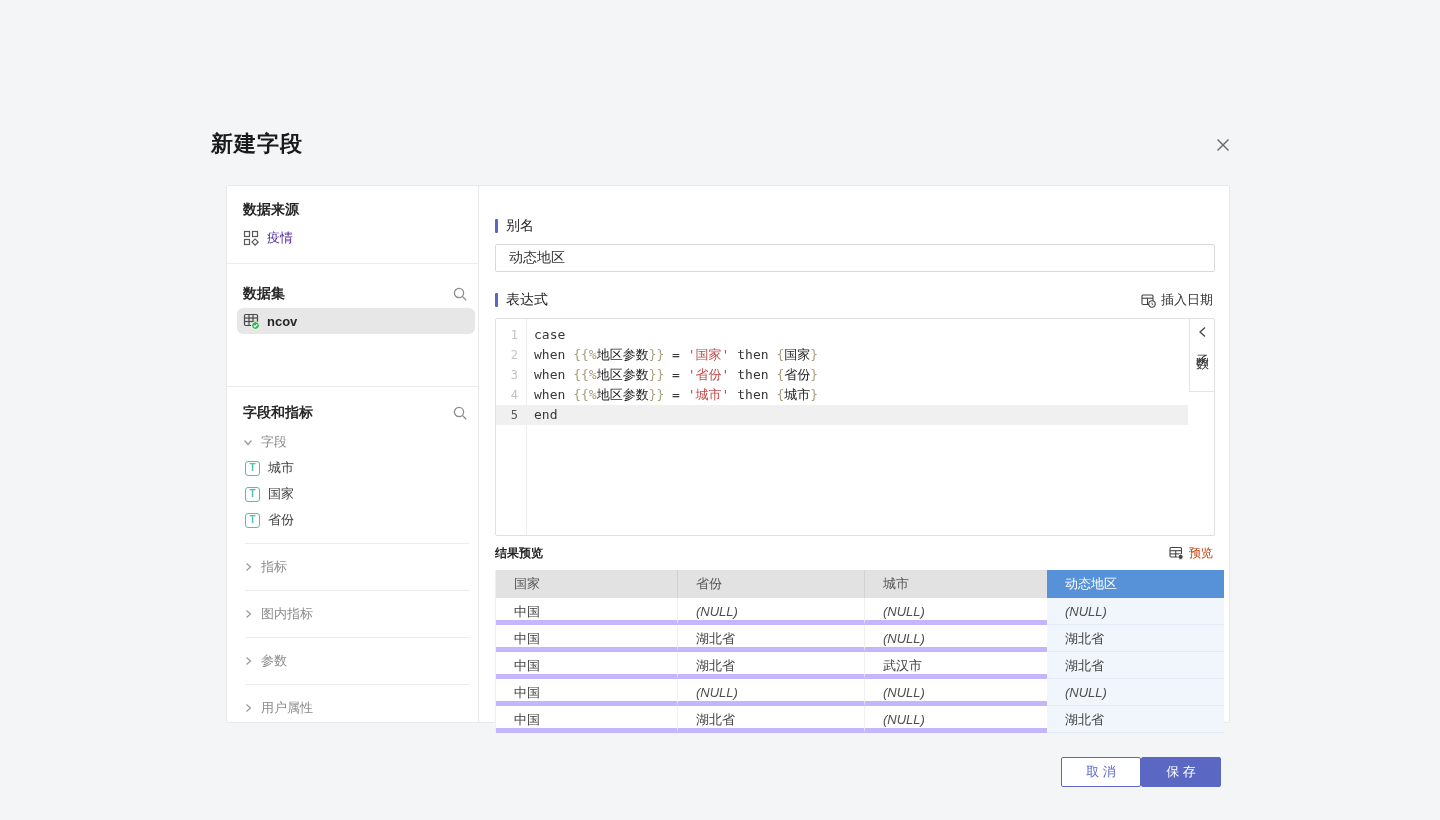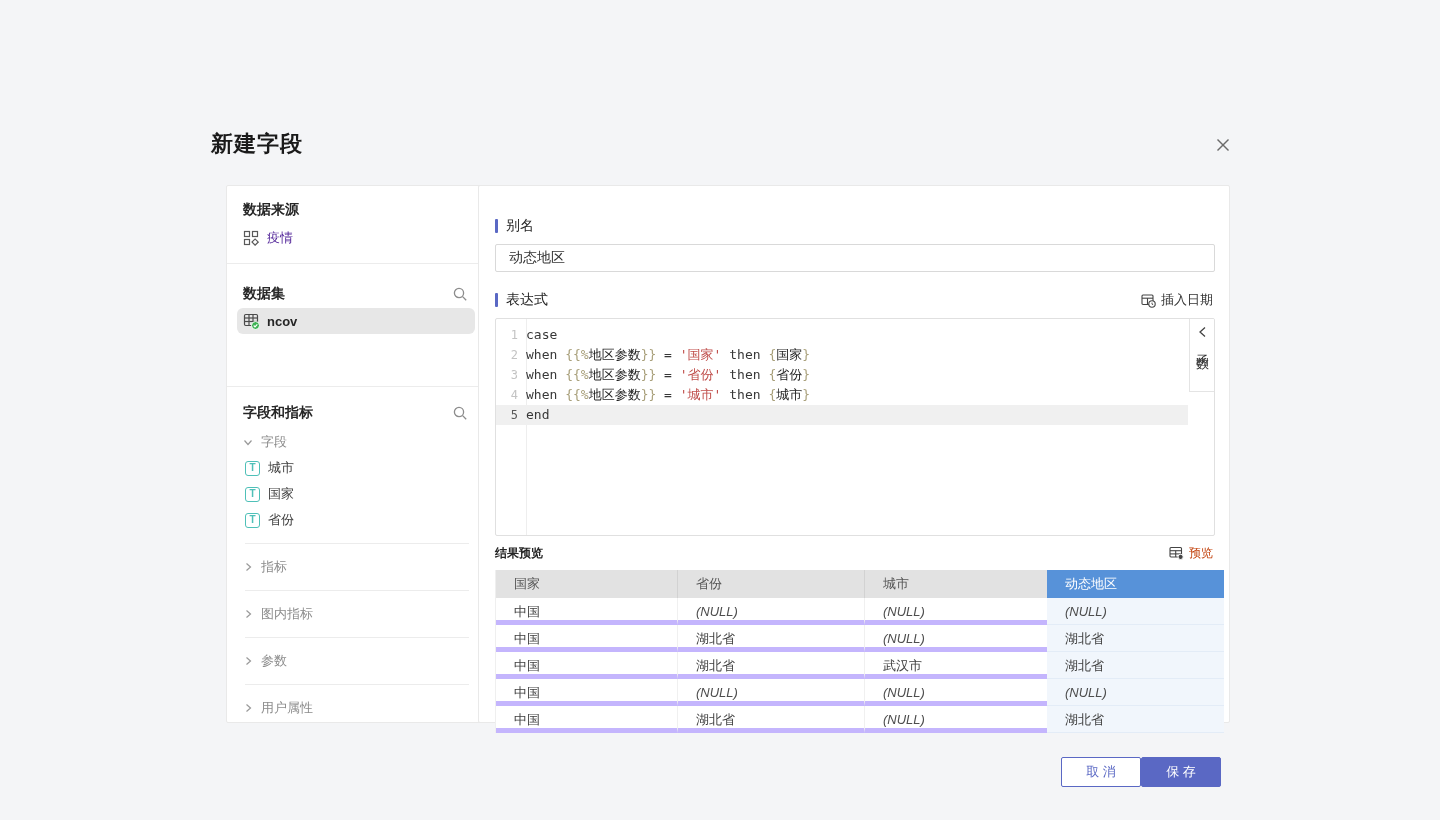--- a/index.html
+++ b/index.html
@@ -50,21 +50,21 @@
   .insert-date{display:flex;align-items:center;gap:5px;font-size:13px;color:#333;cursor:pointer;}
 
   
   .editor{position:relative;width:720px;height:218px;margin-top:10px;border:1px solid #e0e0e0;border-radius:2px;background:#fff;overflow:hidden;}
   .gutter-line{position:absolute;left:30px;top:0;bottom:0;width:0;border-left:1px solid #eeeeee;}
   .code-lines{position:relative;padding-top:6px;font-family:"DejaVu Sans Mono","Liberation Mono",monospace;font-size:13px;line-height:20px;}
   .code-line{display:flex;height:20px;width:calc(100% - 26px);}
   .code-line.active{background:#f0f0f0;}
   .ln{flex:0 0 30px;text-align:right;padding-right:8px;color:#c3c3c3;font-size:12px;}
   .code-line.active .ln{color:#595959;}
-  .lt{white-space:pre;color:#383838;}
+  .lt{padding-left:8px;white-space:pre;color:#383838;}
   .tok-kw{color:#383838;}
   .tok-op{color:#383838;}
   .tok-br{color:#a9a07b;}
   .tok-var{color:#1f1f1f;}
   .tok-str{color:#bf4b48;}
   .fn-panel{position:absolute;top:0;right:0;width:25px;height:73px;background:#fff;border-left:1px solid #e4e4e4;border-bottom:1px solid #e4e4e4;display:flex;flex-direction:column;align-items:center;padding-top:5px;}
   .fn-chevron{cursor:pointer;height:16px;display:flex;align-items:center;}
   .fn-label{margin-top:4px;writing-mode:vertical-rl;text-orientation:upright;font-size:13px;color:#333;letter-spacing:3px;}
 
   

